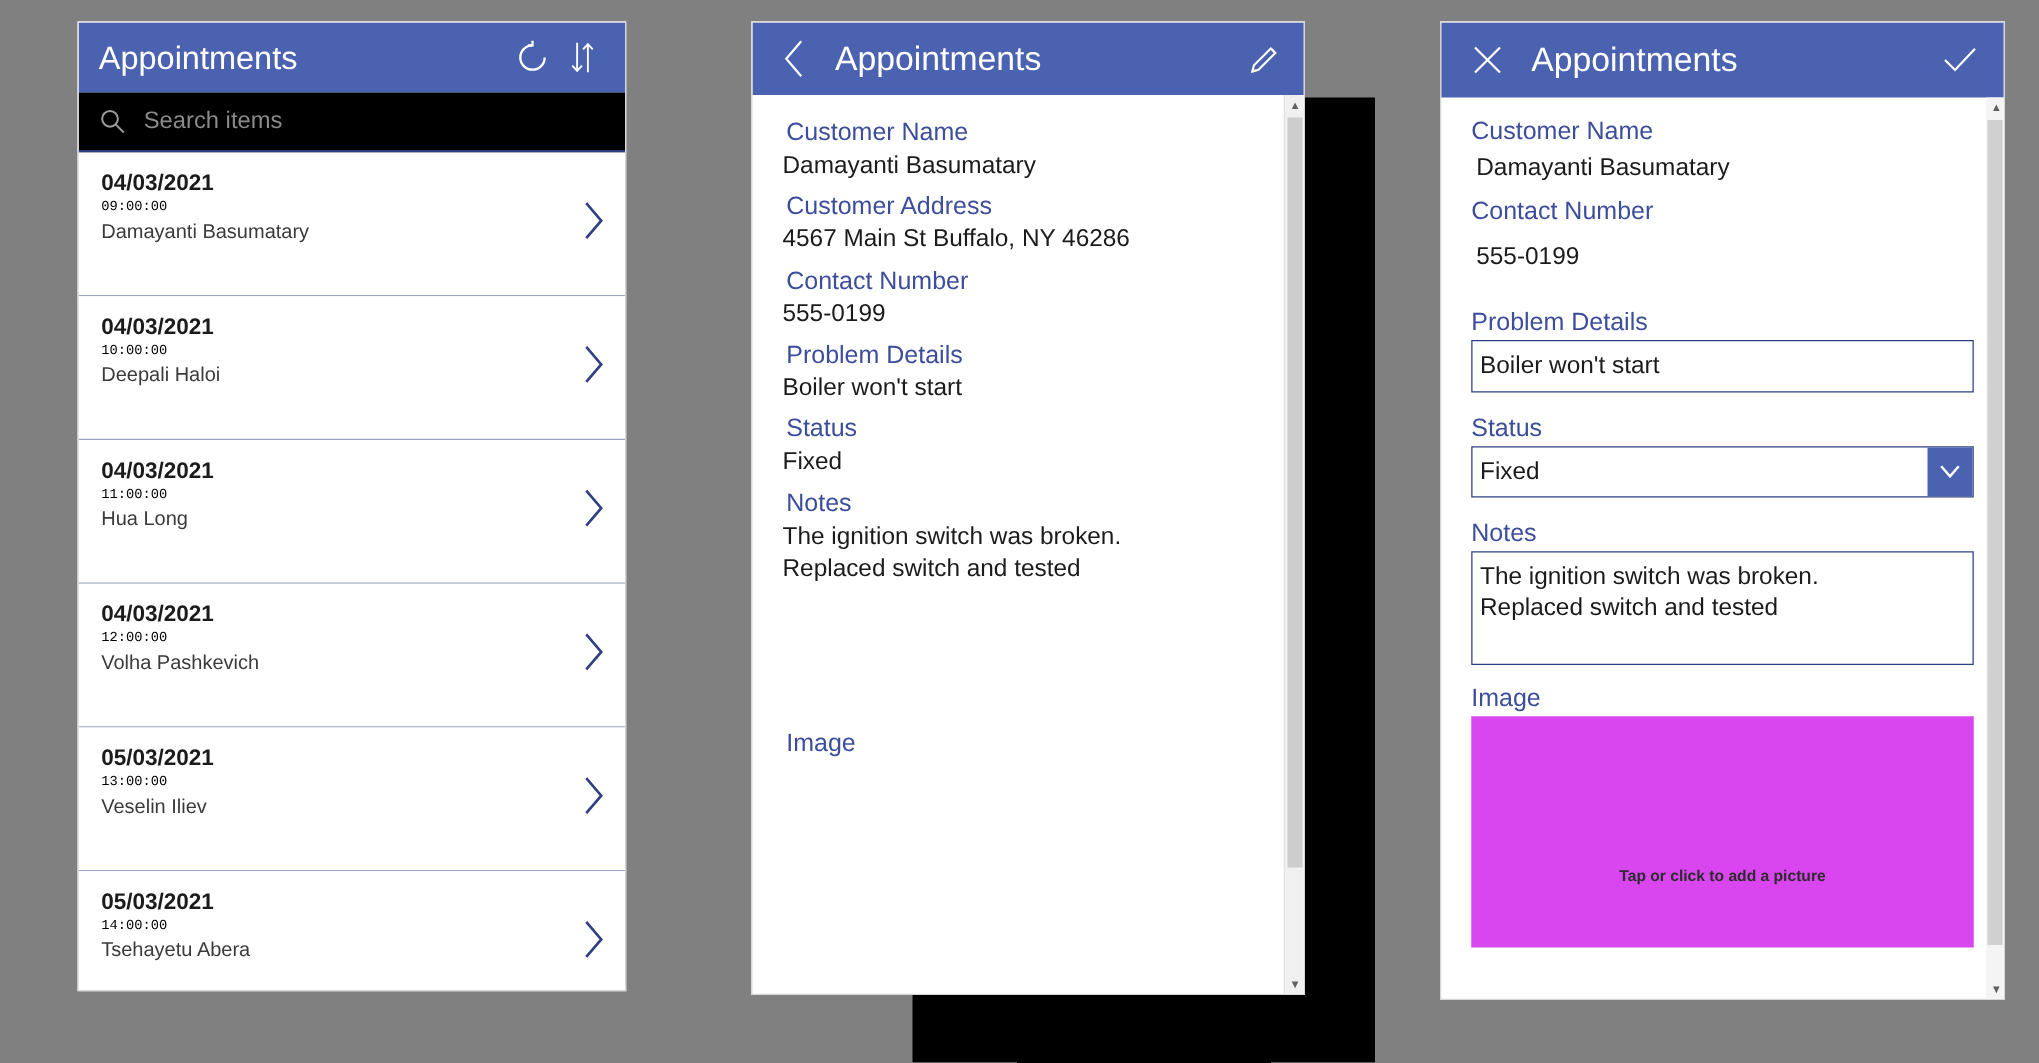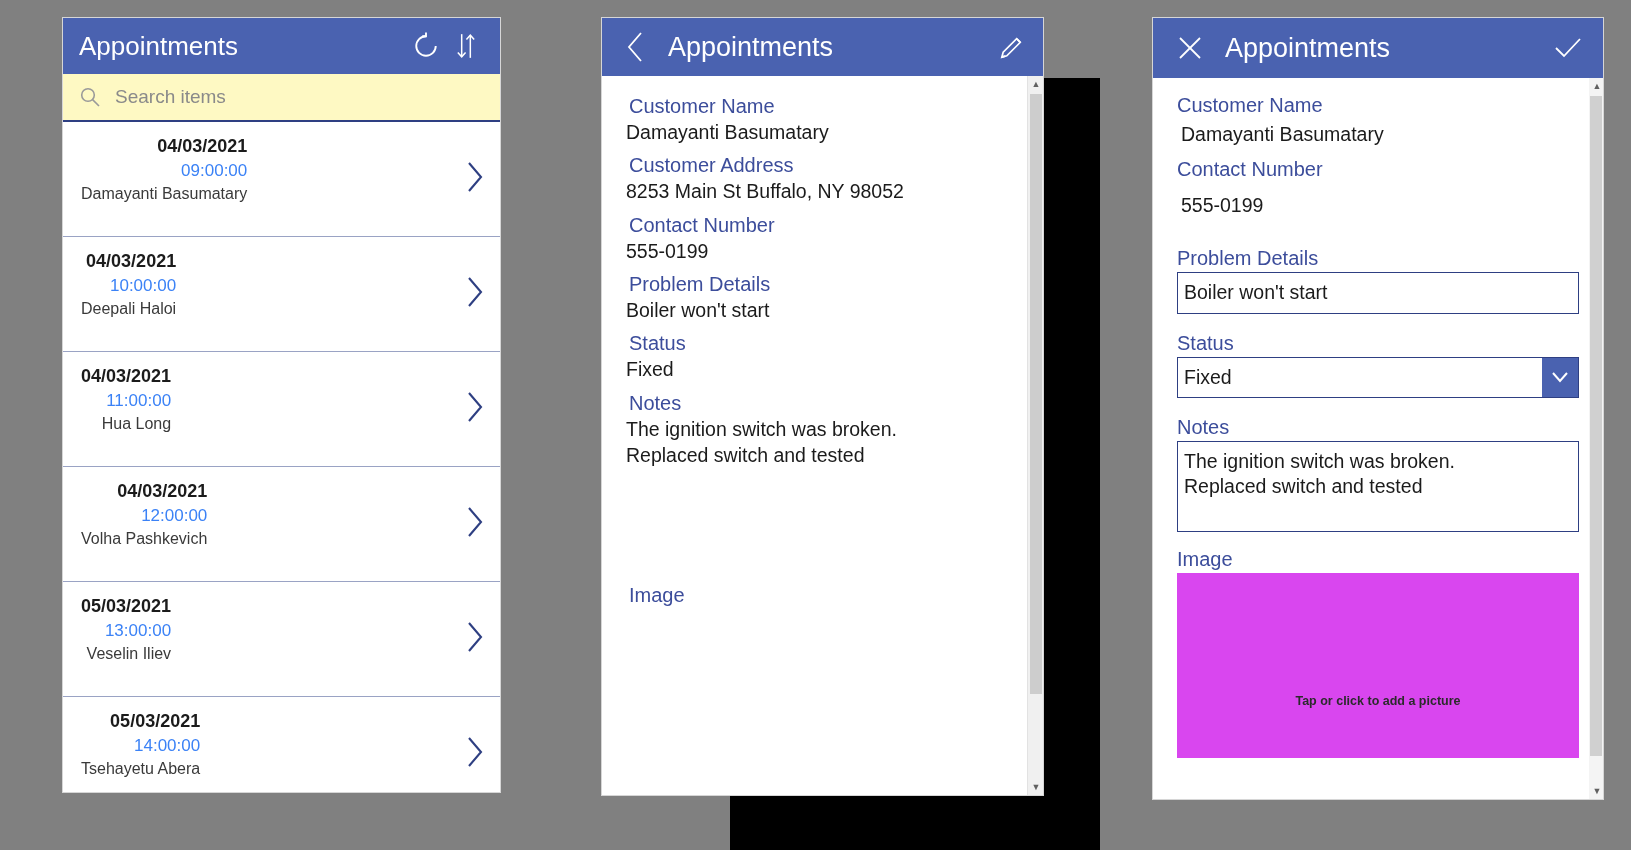--- a/index.html
+++ b/index.html
@@ -56,21 +56,21 @@
   }
   #panel-browse .titlebar { height: 56px; padding: 0 14px 0 16px; }
   #panel-browse .titlebar .title { font-size: 26px; }
 
   .searchbar {
     height: 48px;
     display: flex;
     align-items: center;
     padding: 0 12px 0 16px;
     border-bottom: 2px solid #2e3f82;
-    background: #fef9c3;
+    background: #000000;
   }
   .searchbar .mag {
     width: 22px; height: 22px;
     margin-right: 14px;
     flex: 0 0 auto;
   }
   .search-text {
     font-size: 19px;
     color: #8a8a8a;
   }
@@ -78,25 +78,24 @@
   .gallery { position: relative; }
   .appt-item {
     position: relative;
     display: flex;
     align-items: flex-start;
     height: 115px;
     padding: 13px 0 0 18px;
     border-bottom: 1px solid #9aa3c4;
     background: #fff;
     cursor: pointer;
-    text-align: right;
   }
   .appt-item .lines { display: flex; flex-direction: column; }
   .appt-date { font-size: 18px; font-weight: bold; color: #1b1b1b; line-height: 1.33; }
-  .appt-time { font-size: 17px; color: #3b82f6; line-height: 1.42; }
+  .appt-time { font-size: 11px; color: #000000; line-height: 1.42; font-family: Liberation Mono, monospace; }
   .appt-name { font-size: 16px; color: #3a3a3a; line-height: 1.42; }
   .chev-next {
     position: absolute;
     right: 14px; top: 50%;
     transform: translateY(-50%);
   }
 
   
   #panel-detail {
     left: 553px; top: 17px;
@@ -344,21 +343,21 @@
           <line x1="16.6" y1="4.2" x2="19.8" y2="7.4"></line>
           <path d="M3.4 20.6 L6.3 19.7"></path>
         </svg>
       </span>
     </div>
 
     <div class="detail-body" id="detail-fields">
         <div class="fld-label">Customer Name</div>
         <div class="fld-value">Damayanti Basumatary</div>
         <div class="fld-label">Customer Address</div>
-        <div class="fld-value">8253 Main St Buffalo, NY 98052</div>
+        <div class="fld-value">4567 Main St Buffalo, NY 46286</div>
         <div class="fld-label">Contact Number</div>
         <div class="fld-value">555-0199</div>
         <div class="fld-label">Problem Details</div>
         <div class="fld-value">Boiler won't start</div>
         <div class="fld-label">Status</div>
         <div class="fld-value">Fixed</div>
         <div class="fld-label">Notes</div>
         <div class="fld-value">The ignition switch was broken.
 Replaced switch and tested</div>
         <div class="fld-label" style="margin-top: 116px;">Image</div>

